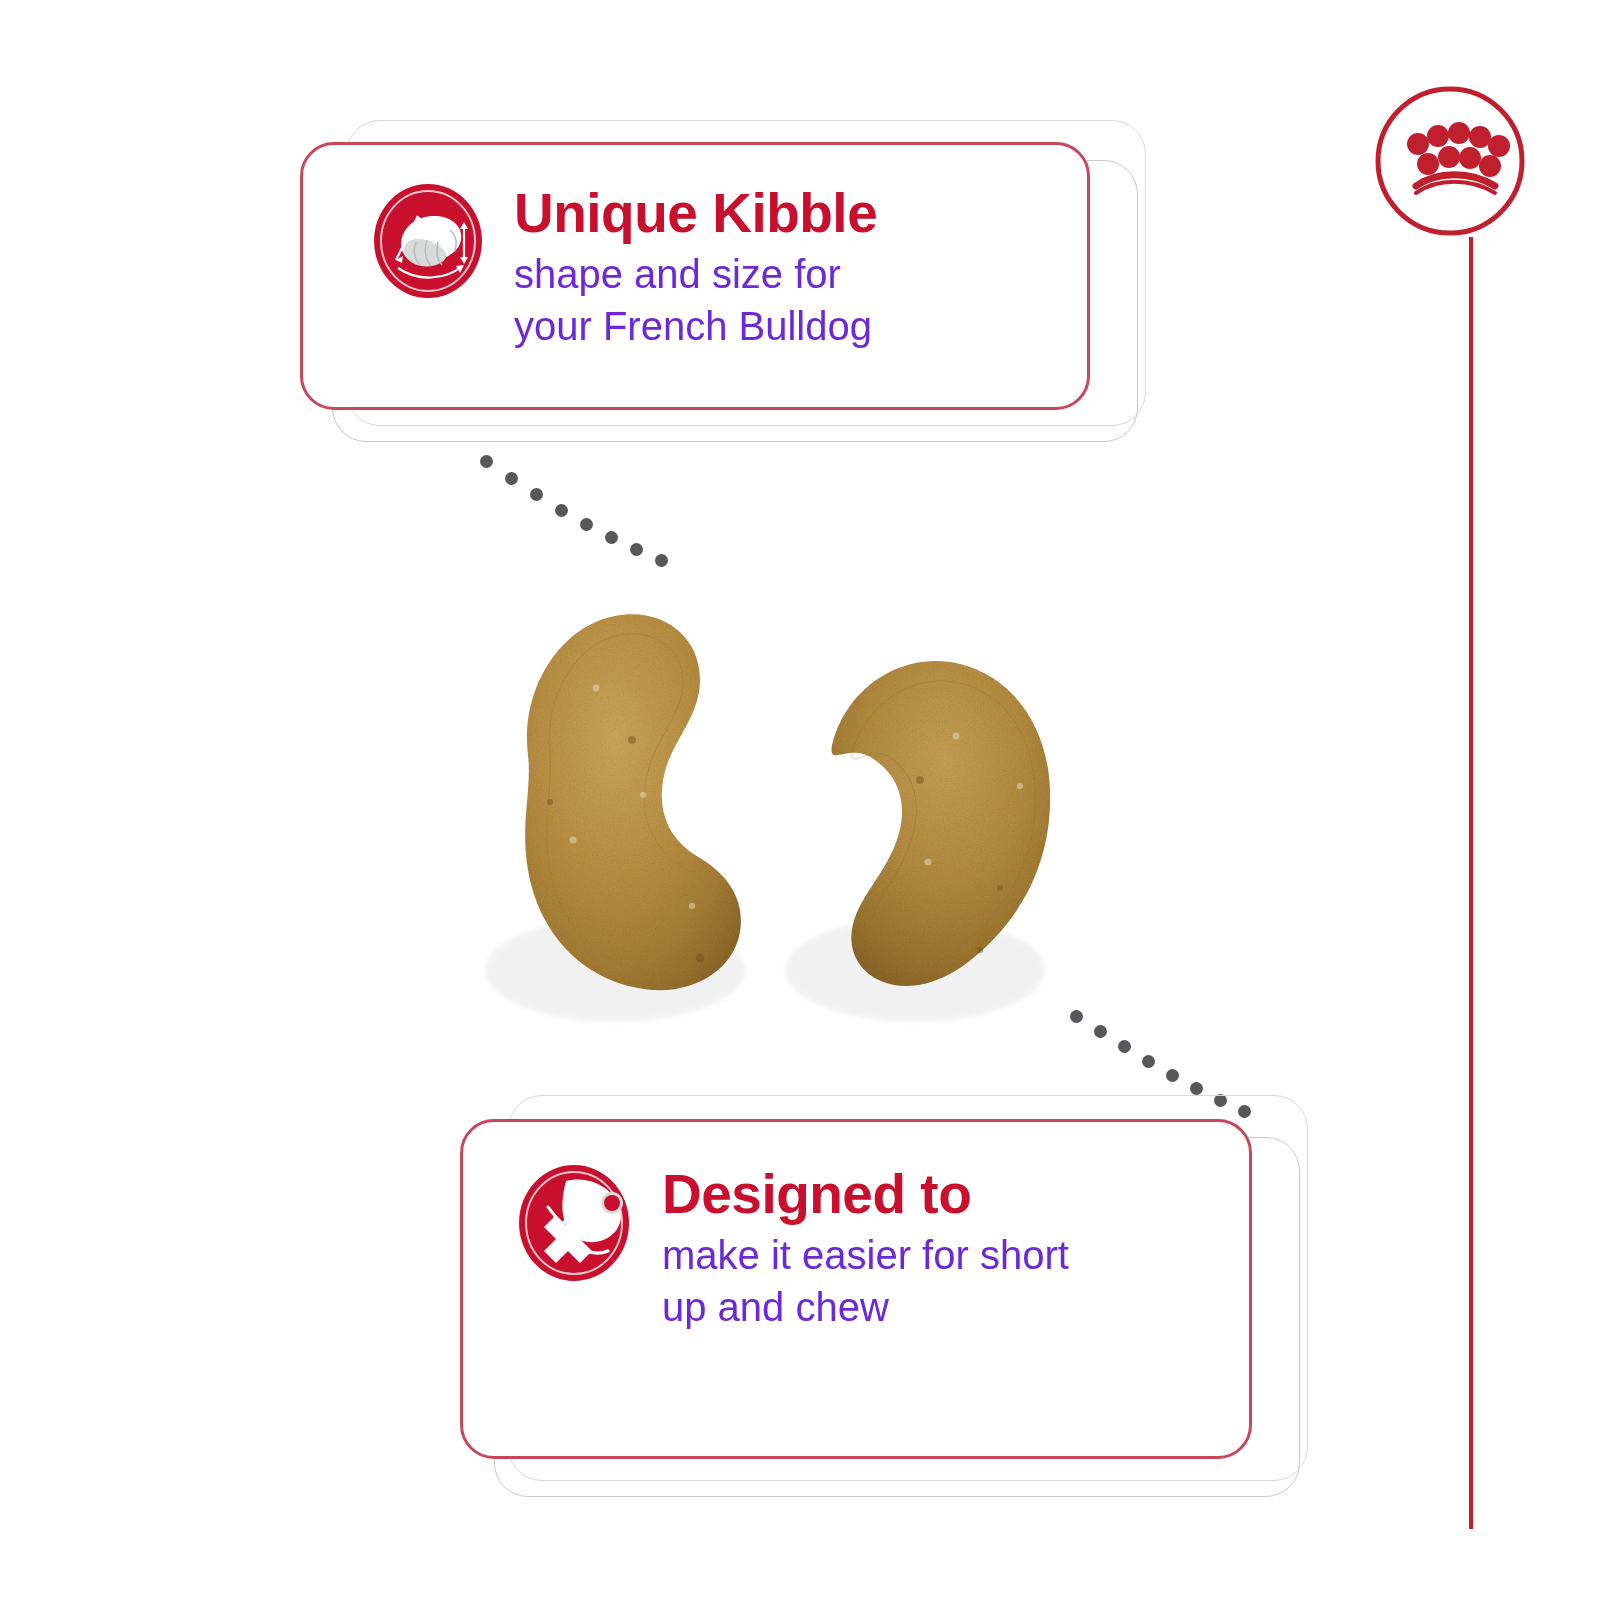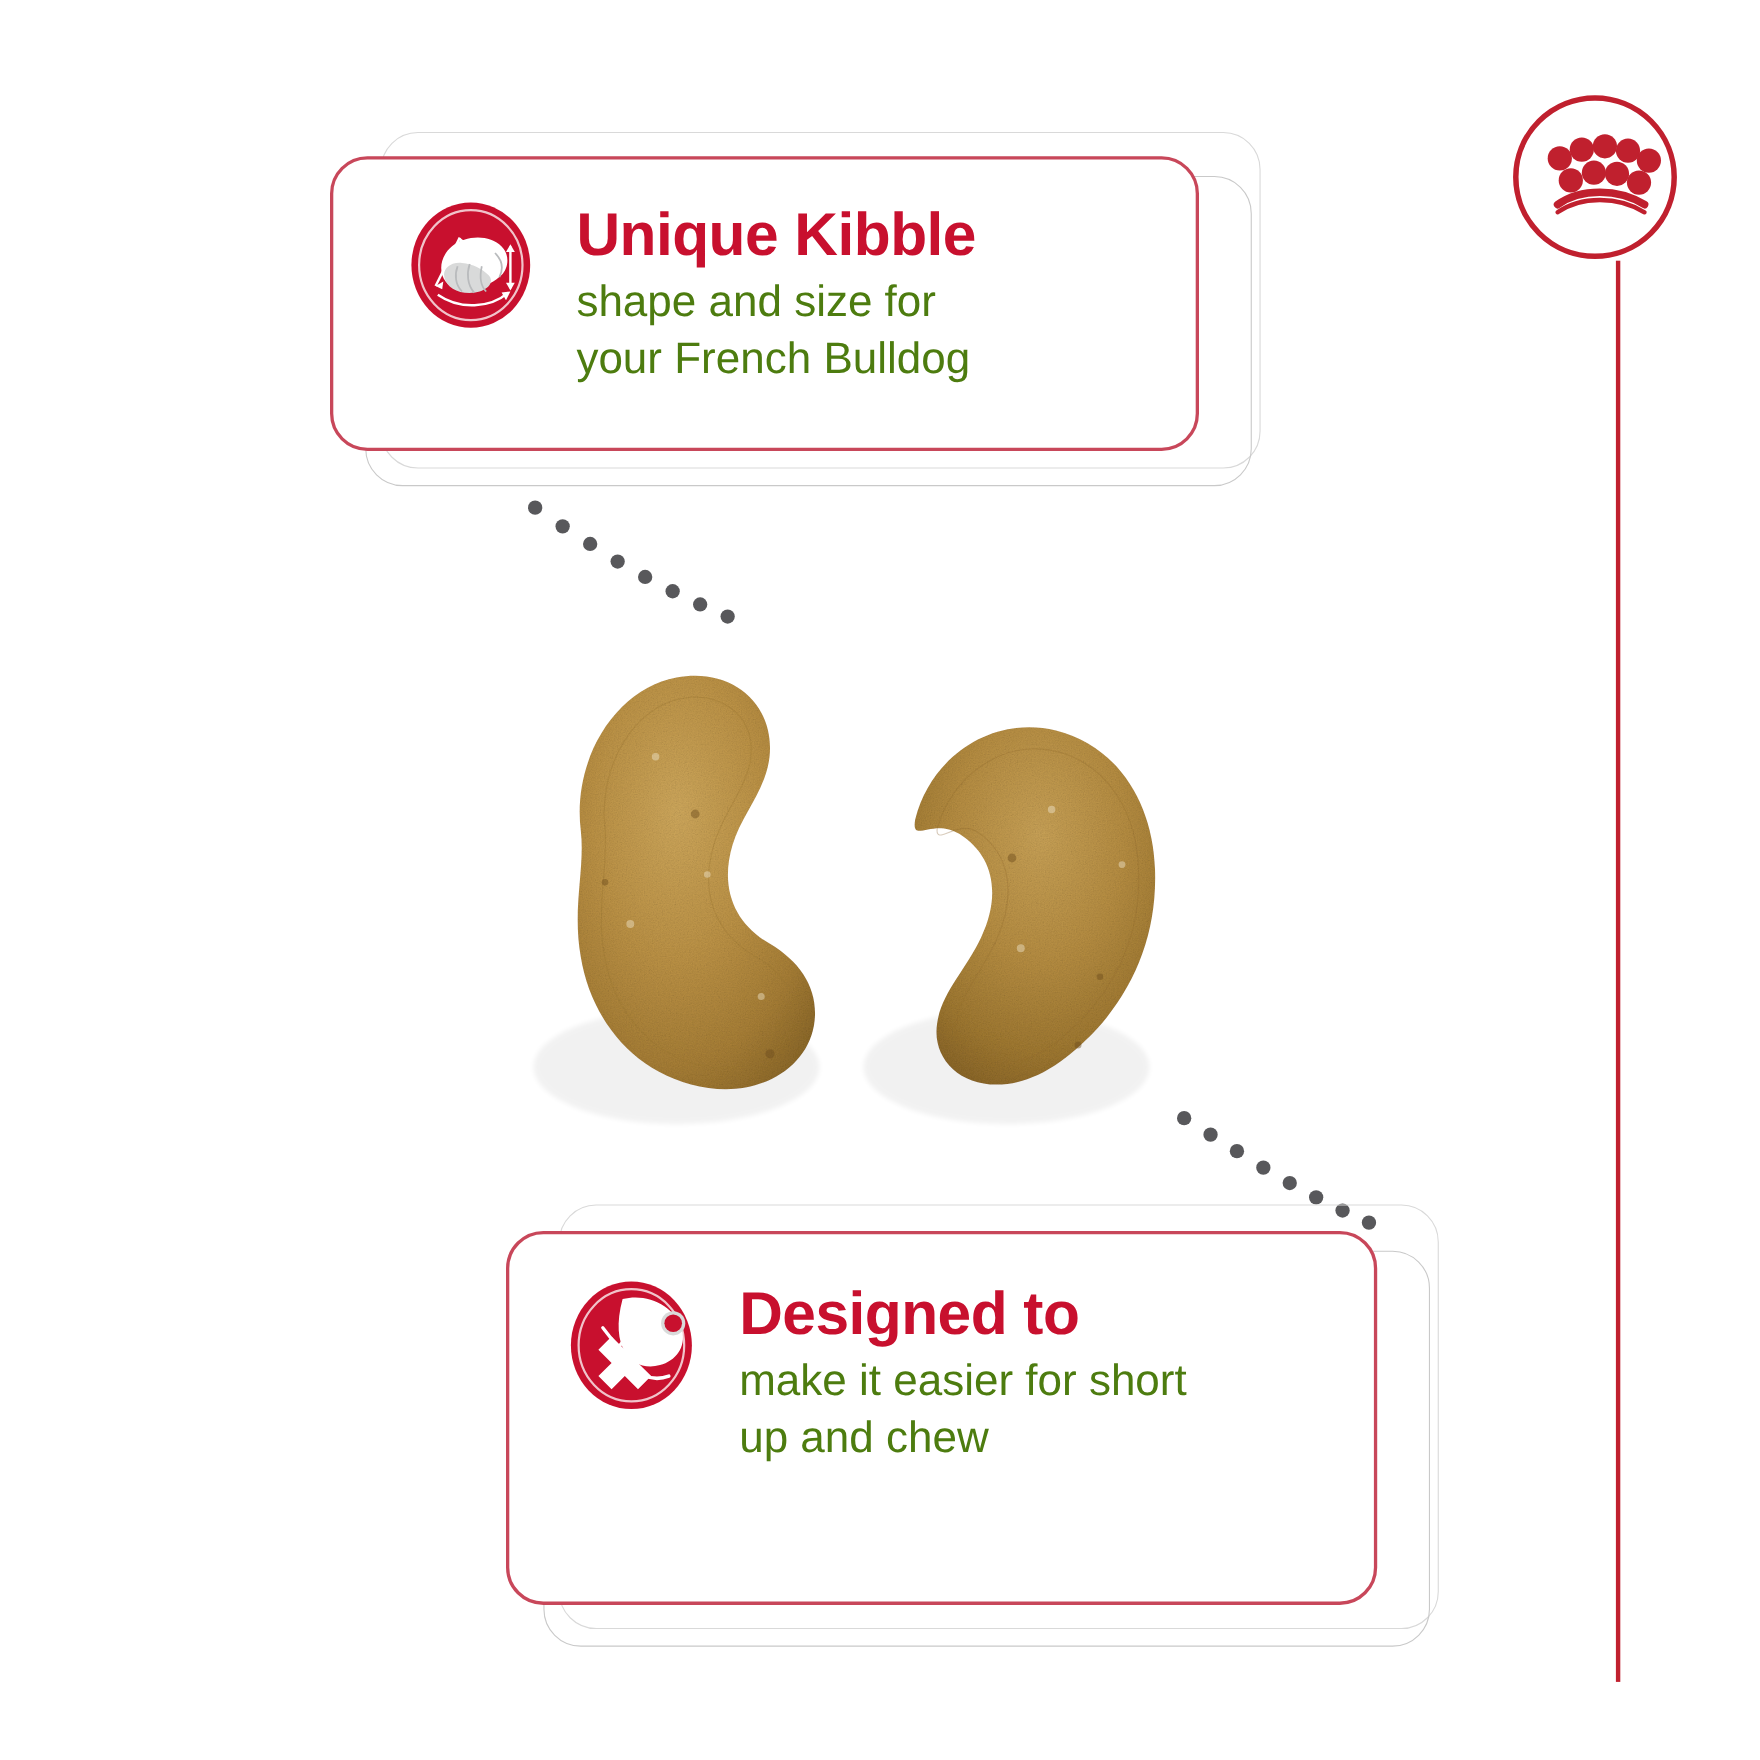--- a/index.html
+++ b/index.html
@@ -34,42 +34,42 @@
   }
   .layer-front {
     border: 3px solid #c8475a;
     background: #ffffff;
   }
 
   .card-content {
     position: absolute;
     display: flex;
     align-items: flex-start;
-    gap: 40px;
+    gap: 30px;
   }
 
   .badge {
     flex: 0 0 auto;
     position: relative;
   }
   .badge svg { display: block; }
 
   .card-text { padding-top: 2px; }
 
   .card-title {
     color: #c8102e;
     font-size: 55px;
     font-weight: 700;
     line-height: 1.06;
     letter-spacing: -0.5px;
     margin: 0 0 6px 0;
     white-space: nowrap;
   }
   .card-body {
-    color: #4d7c0f;
+    color: #6d28d9;
     font-size: 40px;
     font-weight: 400;
     line-height: 1.30;
     margin: 0;
   }
   .card-body .ln { display: block; white-space: nowrap; }
 
   
   .connector { position: absolute; }
   .dot {

